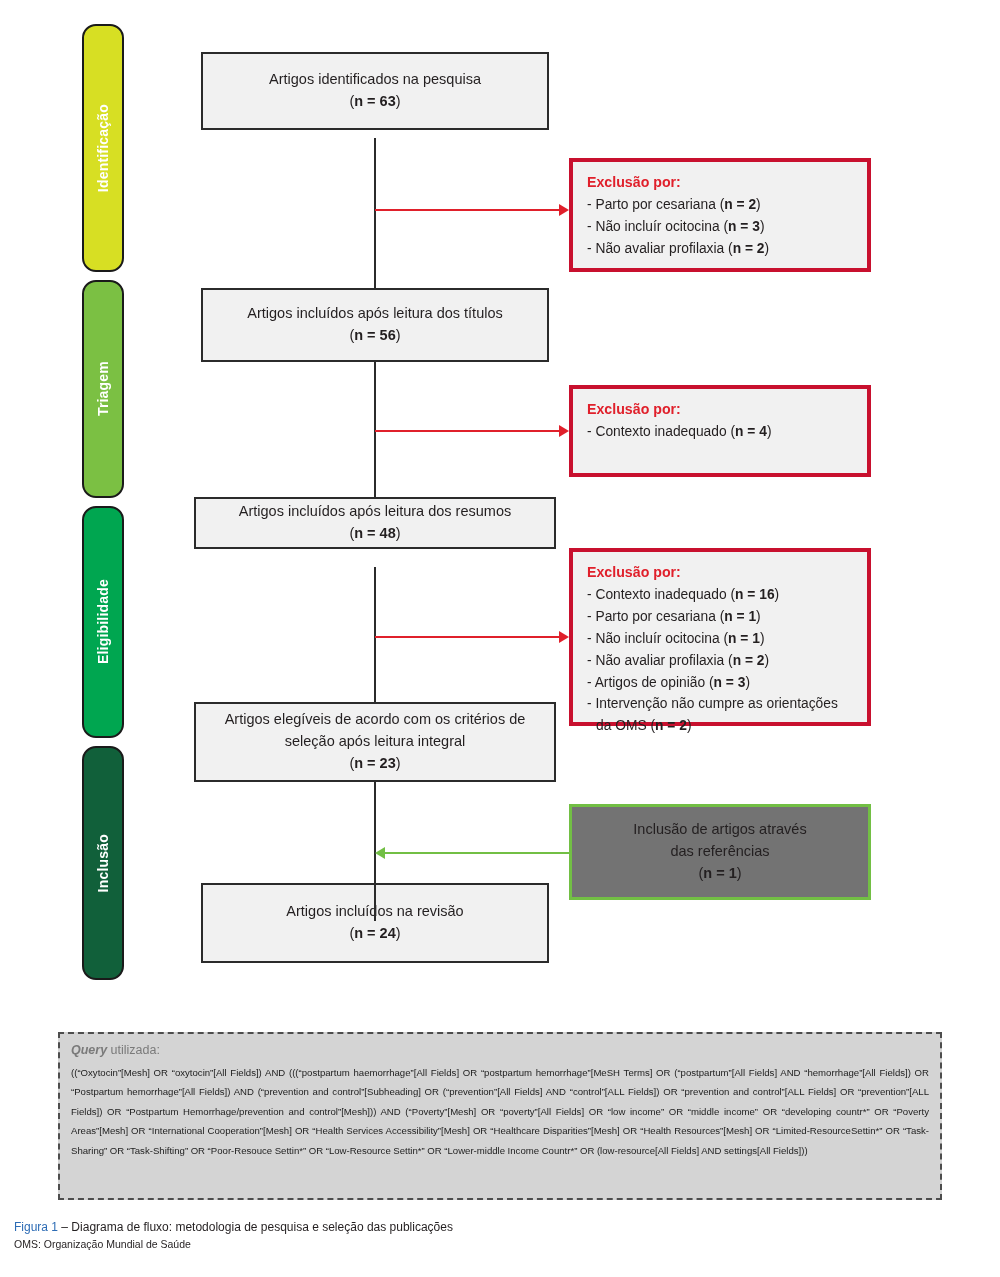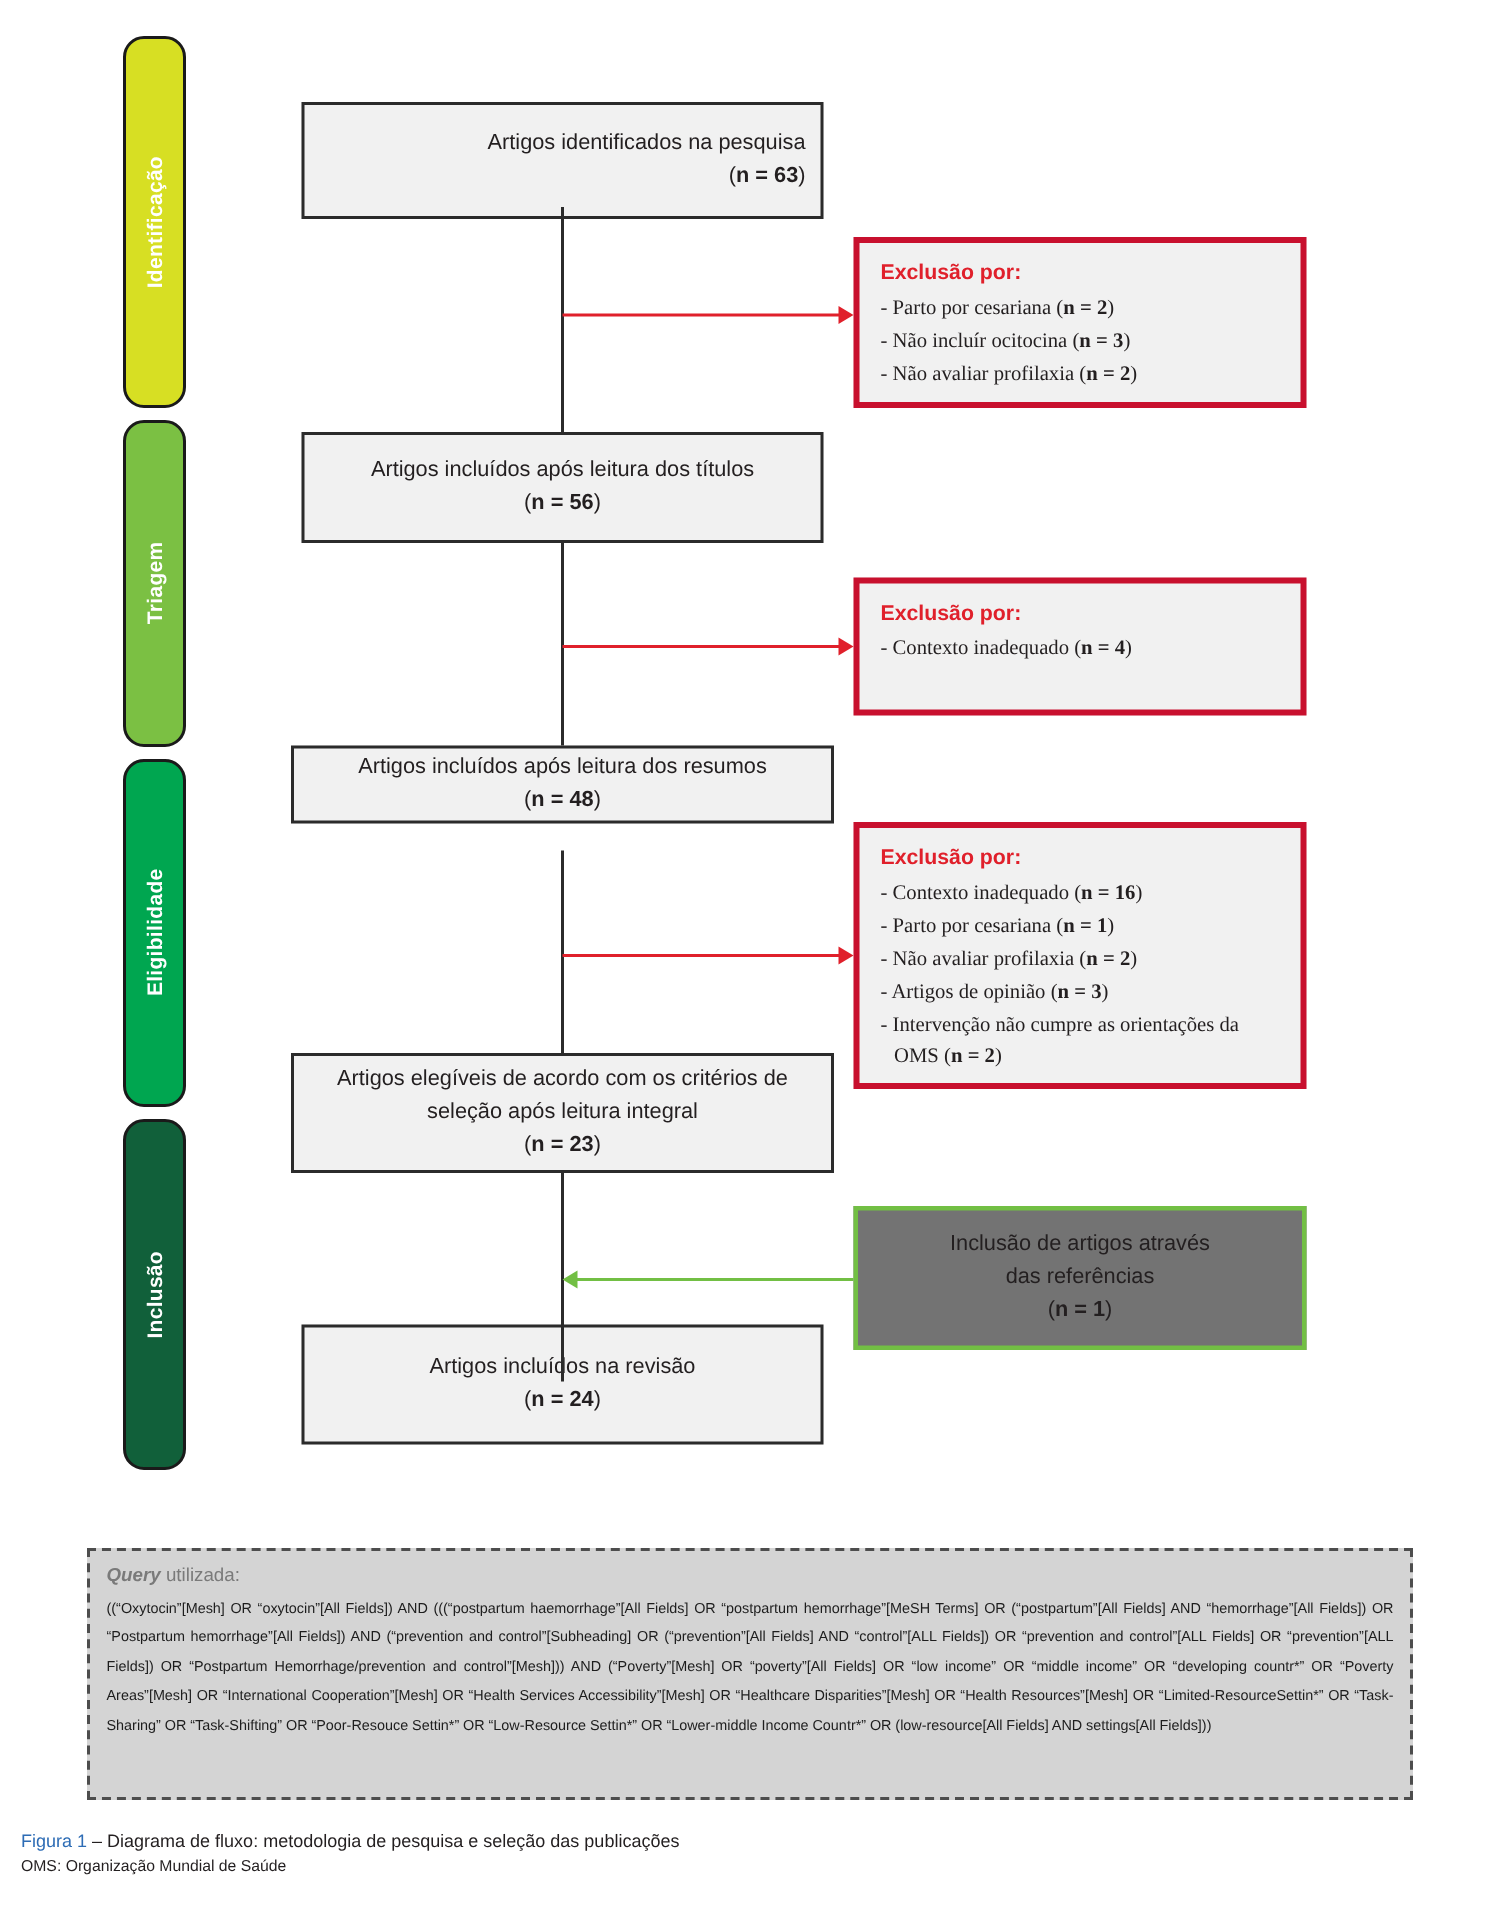--- a/index.html
+++ b/index.html
@@ -55,42 +55,42 @@
     align-items: center;
     justify-content: center;
     text-align: center;
     font-size: 14.5px;
     line-height: 1.5;
     padding: 6px 10px;
   }
   .flow-box .bline { display: block; }
   .flow-box .nval { font-weight: bold; }
 
-  #box-identificados { left: 201px; top: 68px;  width: 348px; height: 78px; align-items: flex-end; }
+  #box-identificados { left: 201px; top: 52px;  width: 348px; height: 78px; }
   #box-titulos       { left: 201px; top: 288px; width: 348px; height: 74px; }
   #box-resumos       { left: 194px; top: 497px; width: 362px; height: 52px; }
   #box-elegiveis     { left: 194px; top: 702px; width: 362px; height: 80px; }
   #box-revisao       { left: 201px; top: 883px; width: 348px; height: 80px; }
 
   
   .excl-box {
     position: absolute;
     background: #f1f1f1;
     border: 4px solid #c8102e;
     padding: 9px 14px 10px 14px;
     font-size: 13.8px;
     line-height: 1.58;
   }
   .excl-title {
     color: #e0202b;
     font-weight: bold;
     font-size: 14.2px;
     margin-bottom: 1px;
   }
-  .excl-line { white-space: nowrap; font-family: Liberation Serif, serif; }
+  .excl-line { white-space: nowrap; }
   .excl-line.wrap2 { white-space: normal; padding-left: 9px; text-indent: -9px; }
   .excl-line .nval { font-weight: bold; }
 
   #excl-1 { left: 569px; top: 158px; width: 302px; height: 114px; }
   #excl-2 { left: 569px; top: 385px; width: 302px; height: 92px; }
   #excl-3 { left: 569px; top: 548px; width: 302px; height: 178px; }
 
   
   #box-inclusao-ref {
     position: absolute;
@@ -240,20 +240,21 @@
 
 <div class="excl-box" id="excl-2">
   <div class="excl-title">Exclusão por:</div>
   <div class="excl-line"><span>- Contexto inadequado </span>(<span class="nval">n = 4</span>)</div>
 </div>
 
 <div class="excl-box" id="excl-3">
   <div class="excl-title">Exclusão por:</div>
   <div class="excl-line"><span>- Contexto inadequado </span>(<span class="nval">n = 16</span>)</div>
   <div class="excl-line"><span>- Parto por cesariana </span>(<span class="nval">n = 1</span>)</div>
+  <div class="excl-line"><span>- Não incluír ocitocina </span>(<span class="nval">n = 1</span>)</div>
   <div class="excl-line"><span>- Não avaliar profilaxia </span>(<span class="nval">n = 2</span>)</div>
   <div class="excl-line"><span>- Artigos de opinião </span>(<span class="nval">n = 3</span>)</div>
   <div class="excl-line wrap2"><span>- Intervenção não cumpre as orientações da OMS </span>(<span class="nval">n = 2</span>)</div>
 </div>
 
 <div id="box-inclusao-ref">
   <span>Inclusão de artigos através</span>
   <span>das referências</span>
   <span><span>(</span><span class="nval">n = 1</span><span>)</span></span>
 </div>

